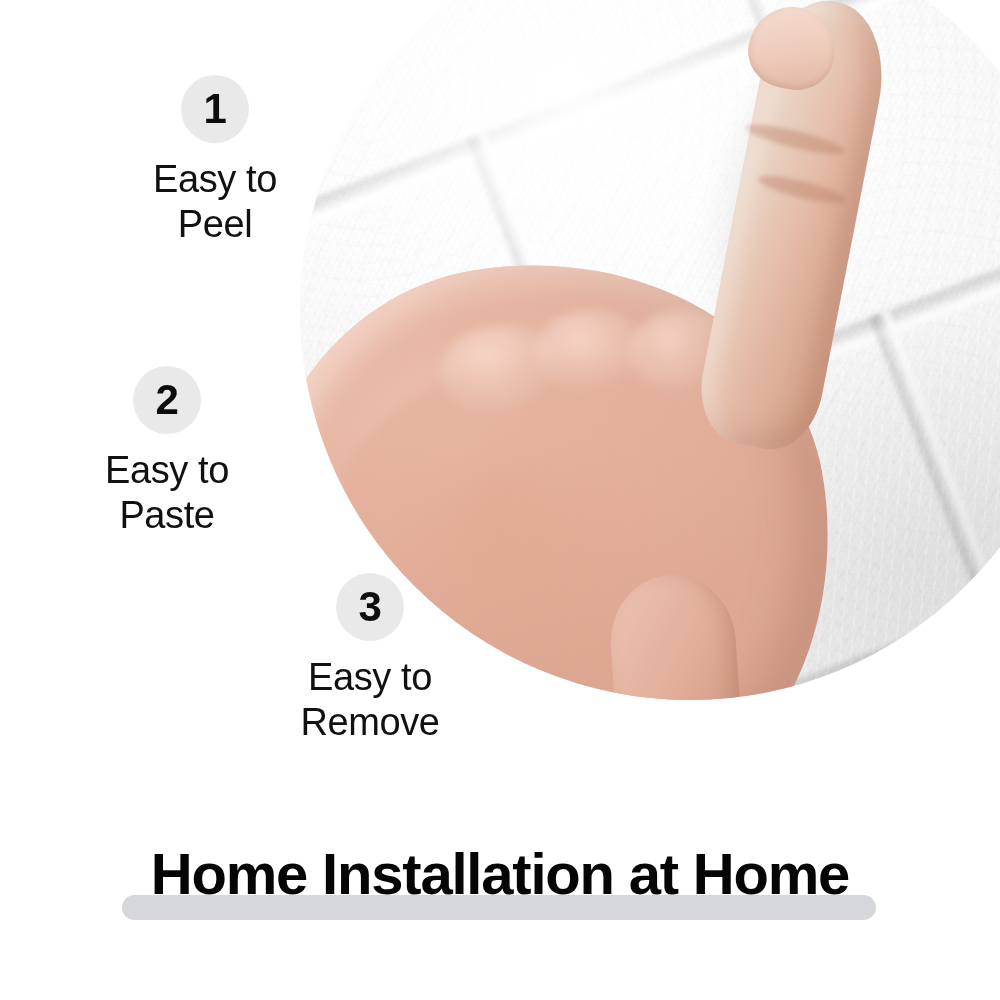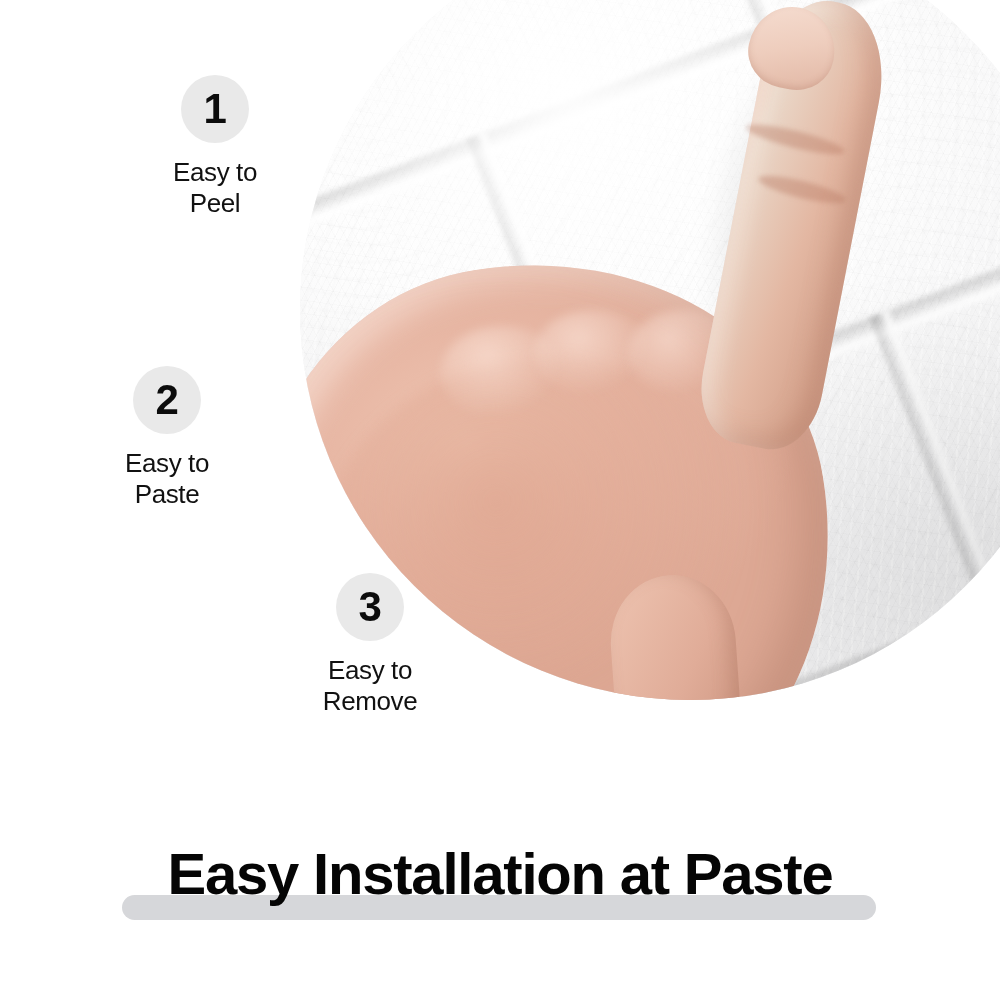--- a/index.html
+++ b/index.html
@@ -224,21 +224,21 @@
     justify-content: center;
     color: #0c0c0c;
     font-size: 42px;
     font-weight: 700;
     line-height: 1;
     letter-spacing: -.5px;
   }
   .step-label {
     margin-top: 14px;
     color: #111111;
-    font-size: 26px;
+    font-size: 38px;
     font-weight: 400;
     line-height: 1.18;
     letter-spacing: -.4px;
     white-space: pre-line;
   }
 
   #step-1 { left: 85px;  top: 75px;  }
   #step-2 { left: 37px;  top: 366px; }
   #step-3 { left: 240px; top: 573px; }
 
@@ -333,16 +333,16 @@
   <div class="step" id="step-3">
     <div class="badge">
       <span>3</span>
     </div>
     <div class="step-label">Easy to
 Remove</div>
   </div>
 
   <div class="headline-wrap">
     <div class="headline-bar"></div>
-    <div class="headline-text">Easy Installation at Paste</div>
+    <div class="headline-text">Home Installation at Home</div>
   </div>
 
 </div>
 
 </body></html>

